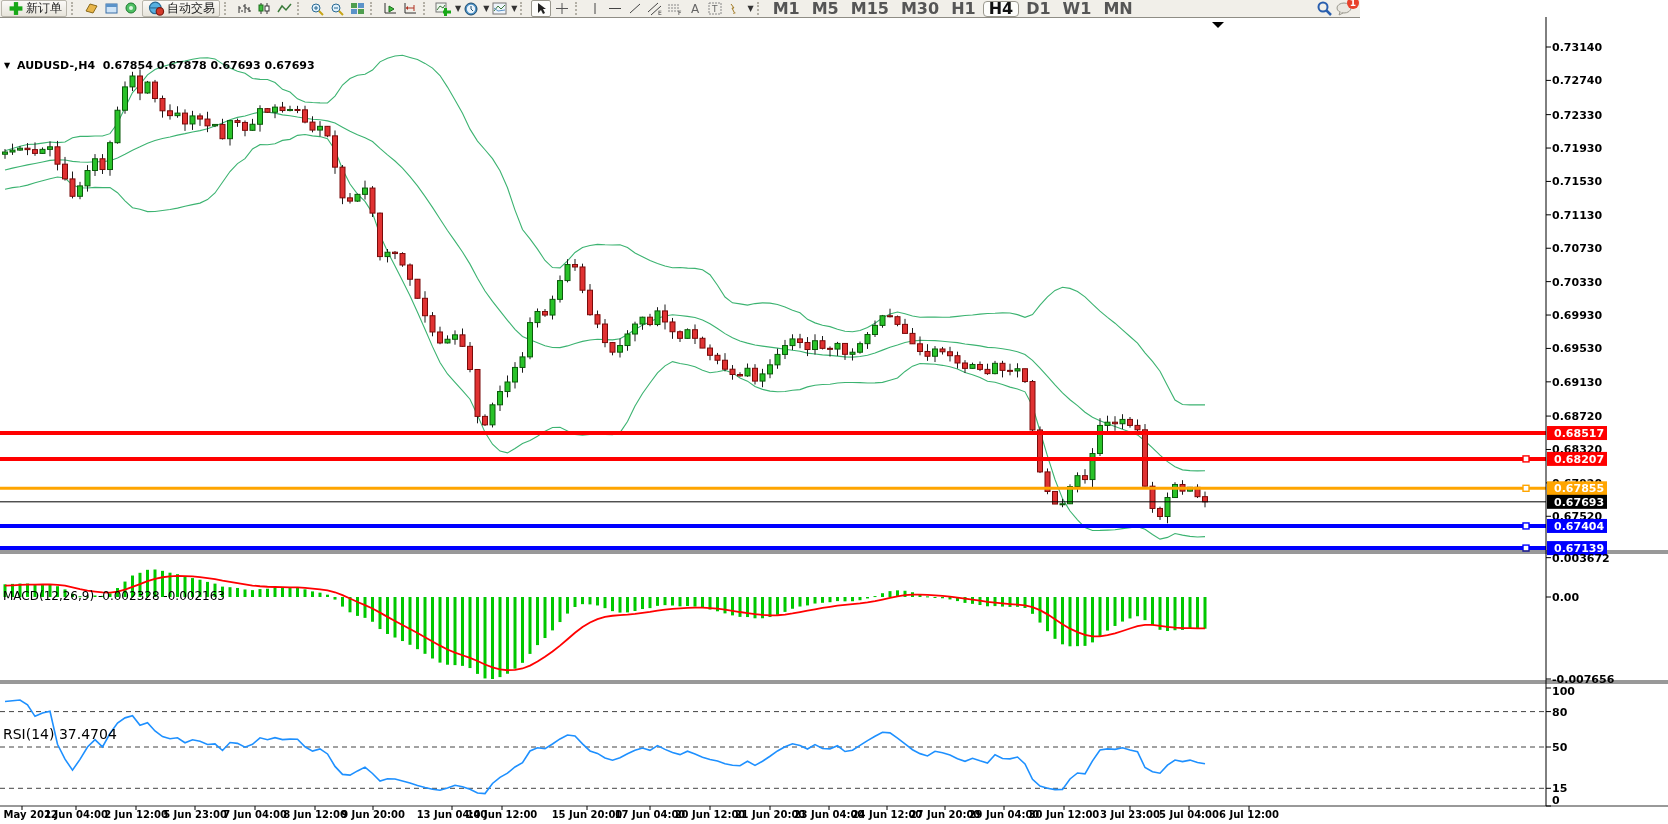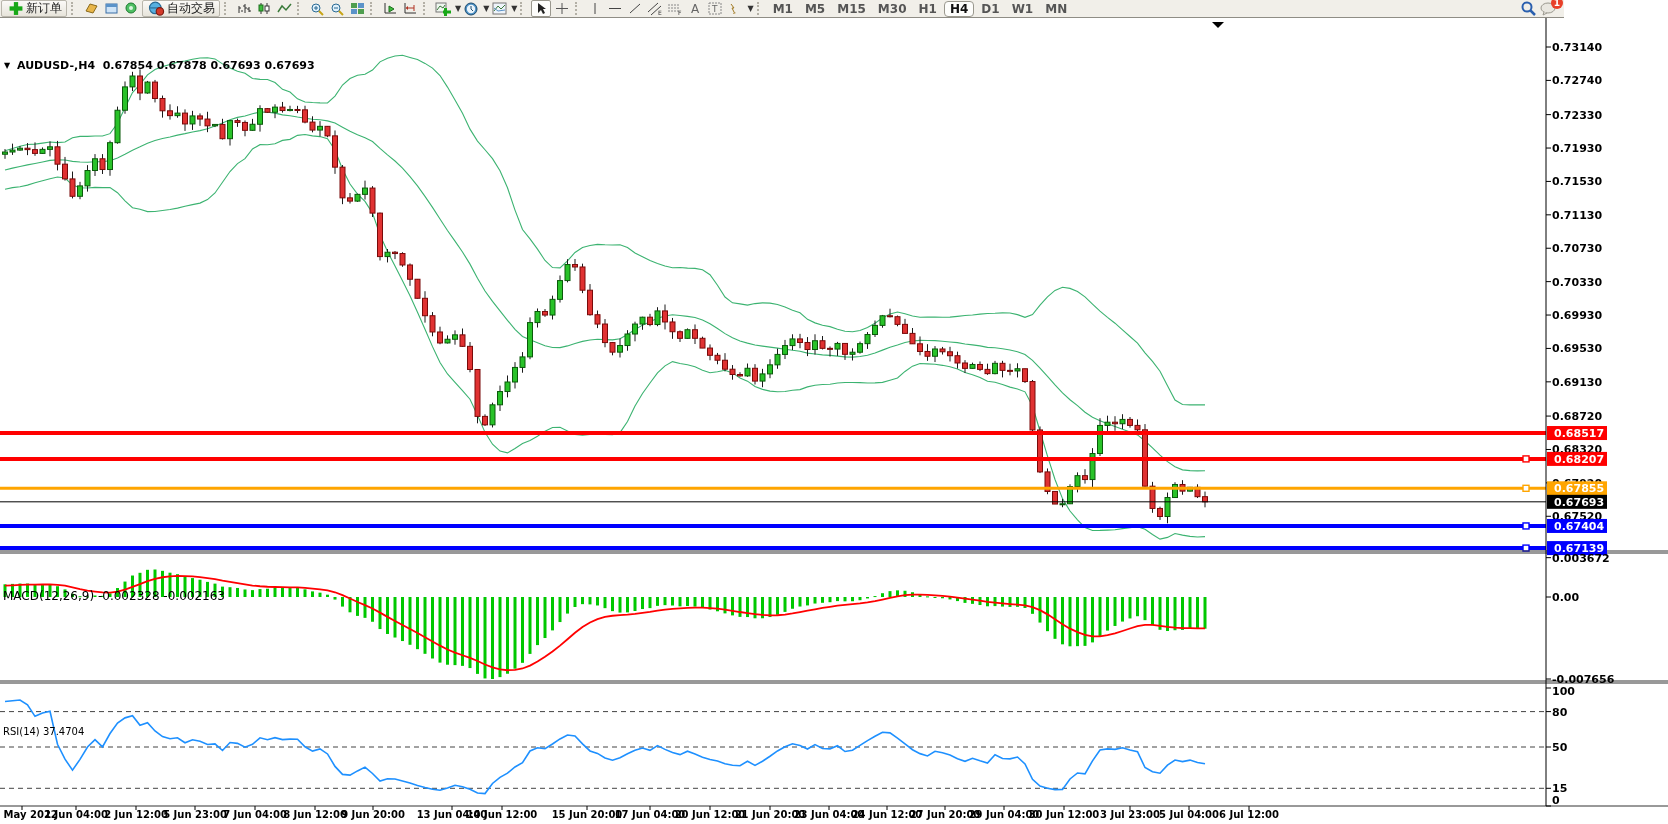--- a/index.html
+++ b/index.html
@@ -1,36 +1,36 @@
 <!DOCTYPE html>
 <html><head>
 <meta charset="utf-8">
 <style>
   html,body{margin:0;padding:0;background:#fff;font-family:"DejaVu Sans","Liberation Sans",sans-serif;}
   #app{position:relative;width:1668px;height:824px;overflow:hidden;background:#fff;}
   
-  #toolbar{position:absolute;left:0;top:0;width:1564px;height:17px;background:#f1efe9;
+  #toolbar{position:absolute;left:0;top:0;width:1360px;height:17px;background:#f1efe9;
     border-bottom:1px solid #8f8d85;display:flex;align-items:center;z-index:20;font-size:12px;color:#222;}
   .tb-btn{display:inline-flex;align-items:center;height:15px;padding:0 4px;margin:0 1px;border:1px solid #b9b6ac;
     background:linear-gradient(#fbfaf7,#e7e4db);border-radius:2px;white-space:nowrap;cursor:default;}
   .tb-ico{display:inline-flex;align-items:center;justify-content:center;width:18px;height:15px;margin:0 1px;}
   .tb-sep{width:5px;height:13px;margin:0 3px;border-left:2px dotted #b3b0a6;}
   .tb-caret{font-size:8px;color:#333;margin-left:2px;}
-  .tf-btn{display:inline-flex;align-items:center;height:14px;padding:0 5px;margin:0 1px;font-size:12px;font-weight:bold;color:#555;}
+  .tf-btn{display:inline-flex;align-items:center;height:14px;padding:0 5px;margin:0 1px;font-size:16px;font-weight:bold;color:#555;}
   .tf-btn.active{background:#fdfdfb;border:1px solid #9a988e;color:#111;border-radius:4px;}
   .tb-right{margin-left:auto;display:flex;align-items:center;padding-right:6px;}
   .chat-badge{position:relative;}
   .chat-badge .bubble{position:absolute;top:-4px;right:-6px;background:#e8402a;color:#fff;font-size:9px;font-weight:bold;
     border-radius:50%;width:12px;height:12px;display:flex;align-items:center;justify-content:center;}
   
   .ovl{position:absolute;z-index:5;font-size:11px;color:#000;white-space:nowrap;margin-top:36px;}
   #title-line{left:4px;top:23px;font-weight:bold;}
   #title-line .tri{font-size:8px;vertical-align:1px;margin-right:3px;}
   #macd-label{left:3px;top:553px;font-size:12px;}
-  #rsi-label{left:3px;top:690px;font-size:10px;}
+  #rsi-label{left:3px;top:690px;font-size:14px;}
   svg text{font-family:"DejaVu Sans","Liberation Sans",sans-serif;}
 </style>
 </head>
 <body>
 
 <div id="app">
 
   <div id="toolbar">
     <div class="tb-btn">
       <svg class="tb-ico" width="14" height="14" viewBox="0 0 14 14">

